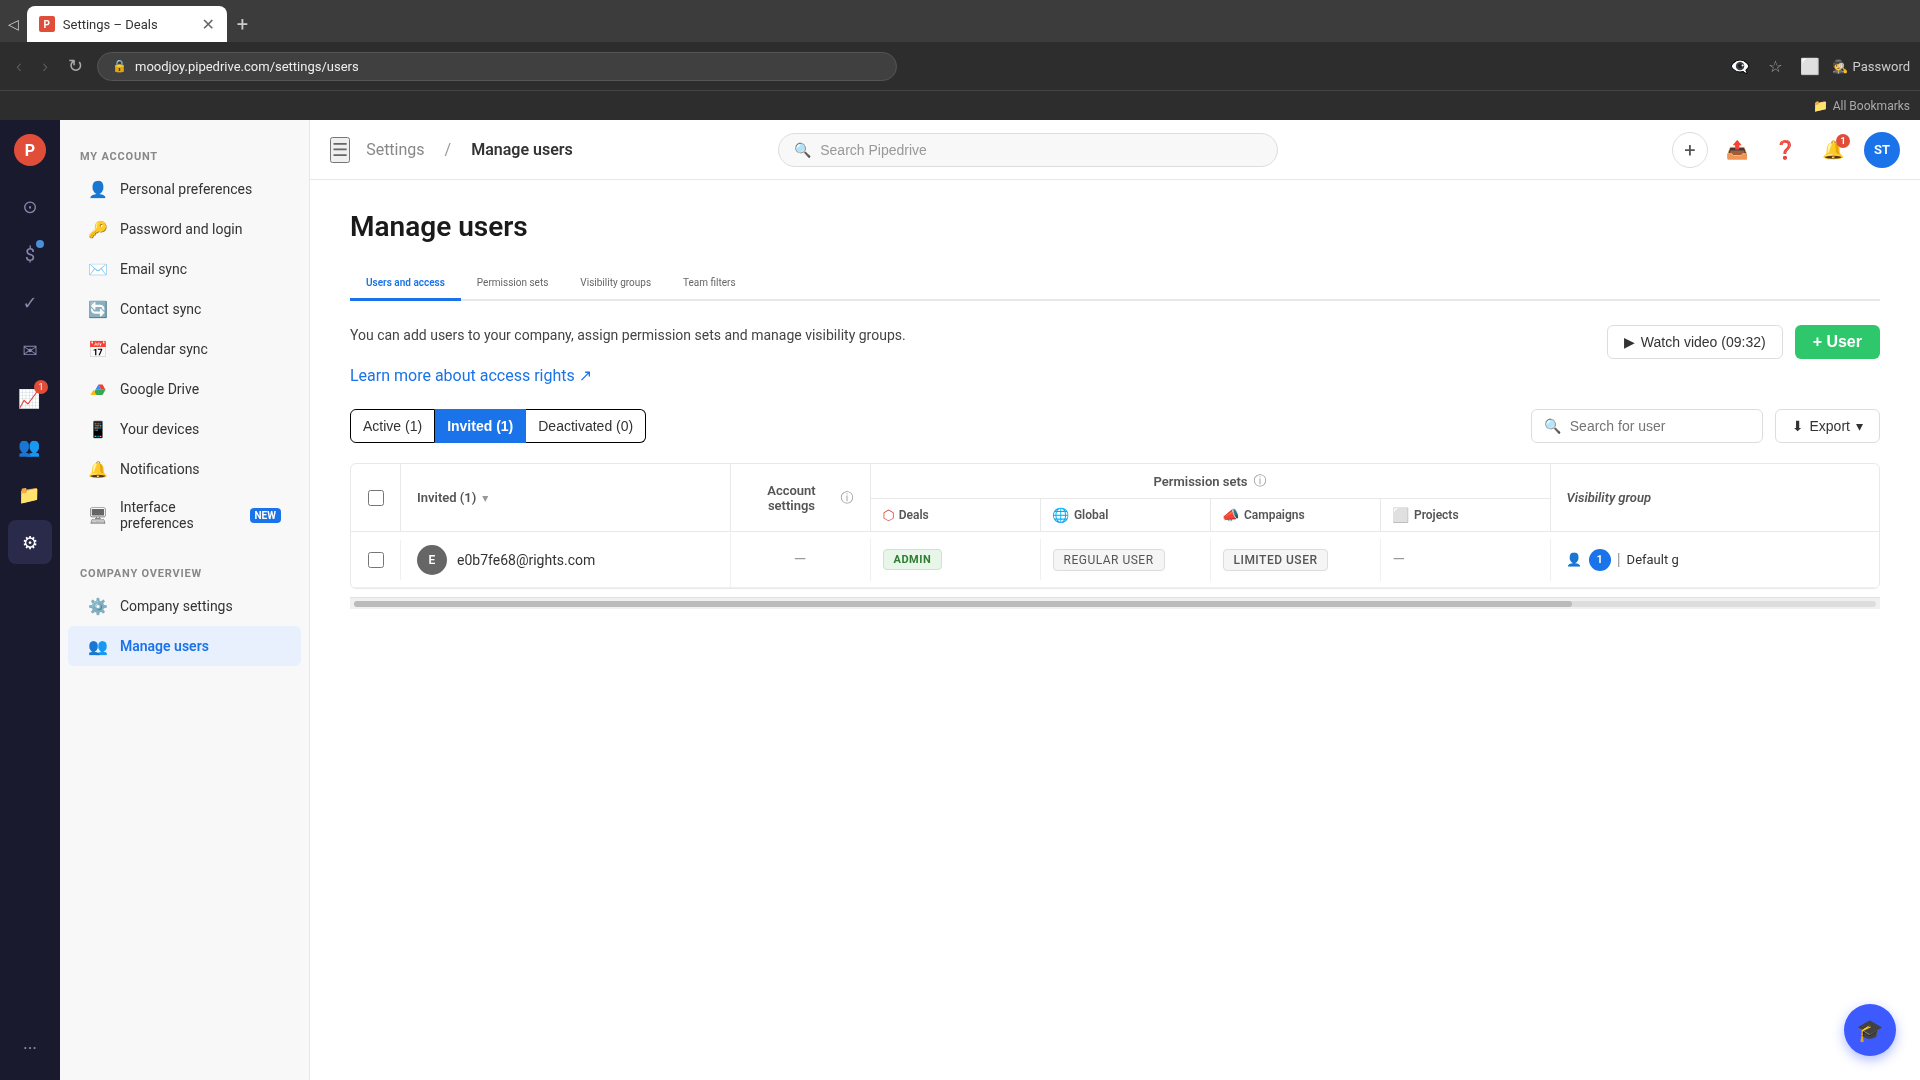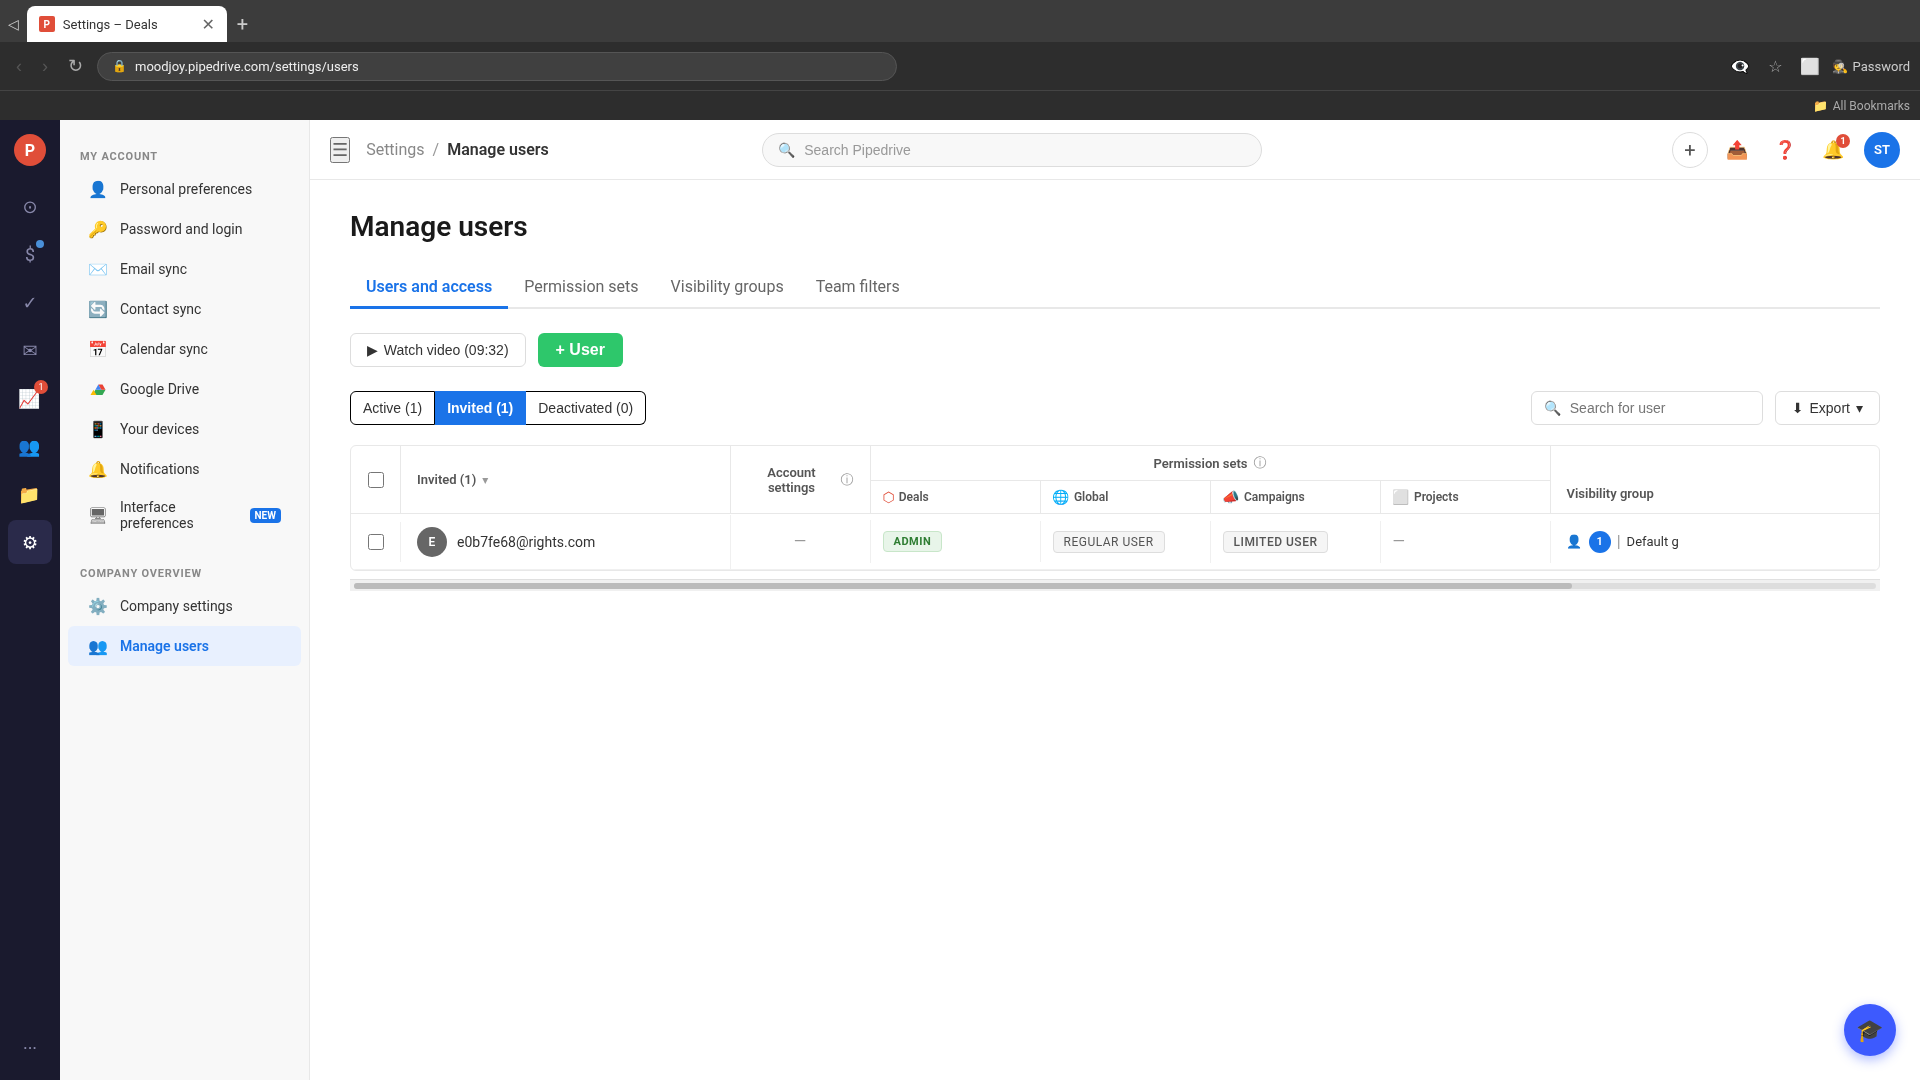--- a/index.html
+++ b/index.html
@@ -49,42 +49,42 @@
     .sidebar-item-icon { width: 20px; height: 20px; display: flex; align-items: center; justify-content: center; color: #666; font-size: 16px; flex-shrink: 0; }
     .sidebar-item.active .sidebar-item-icon { color: #1a73e8; }
     .sidebar-item-new { background: #1a73e8; color: white; border-radius: 4px; font-size: 10px; font-weight: 700; padding: 2px 5px; margin-left: auto; }
 
     
     .main-content { flex: 1; display: flex; flex-direction: column; overflow: hidden; }
 
     
     .top-nav { height: 60px; border-bottom: 1px solid #e8e8e8; display: flex; align-items: center; padding: 0 20px; gap: 16px; background: #fff; }
     .hamburger-btn { color: #666; font-size: 18px; cursor: pointer; }
-    .breadcrumb { display: flex; align-items: center; gap: 8px; font-size: 16px; color: #333; }
+    .breadcrumb { display: flex; align-items: center; gap: 20px; font-size: 16px; color: #333; }
     .breadcrumb-separator { color: #999; }
     .breadcrumb-current { font-weight: 600; color: #333; }
     .search-bar { flex: 1; max-width: 500px; margin: 0 auto; }
     .search-input-wrapper { display: flex; align-items: center; border: 1px solid #ddd; border-radius: 20px; padding: 8px 16px; gap: 8px; background: #f8f8f8; }
     .search-icon { color: #999; font-size: 14px; }
     .search-input { border: none; background: transparent; outline: none; font-size: 14px; color: #b91c1c; width: 100%; }
     .search-input::placeholder { color: #999; }
     .top-nav-right { display: flex; align-items: center; gap: 12px; margin-left: auto; }
     .top-nav-icon { width: 36px; height: 36px; display: flex; align-items: center; justify-content: center; color: #666; font-size: 18px; cursor: pointer; border-radius: 50%; }
     .notification-icon-wrapper { position: relative; }
     .notification-badge { position: absolute; top: 2px; right: 2px; background: #e04e39; color: white; border-radius: 50%; width: 14px; height: 14px; font-size: 9px; display: flex; align-items: center; justify-content: center; font-weight: bold; }
     .add-btn { width: 36px; height: 36px; background: #fff; border: 1px solid #ddd; border-radius: 50%; display: flex; align-items: center; justify-content: center; font-size: 20px; color: #555; cursor: pointer; }
     .avatar { width: 36px; height: 36px; background: #1a73e8; border-radius: 50%; display: flex; align-items: center; justify-content: center; color: white; font-size: 13px; font-weight: 600; cursor: pointer; }
 
     
     .page-content { flex: 1; padding: 30px 40px; overflow-y: auto; }
     .page-title { font-size: 28px; font-weight: 600; color: #1a1a1a; margin-bottom: 24px; }
 
     
     .tabs { display: flex; border-bottom: 2px solid #e8e8e8; margin-bottom: 24px; }
-    .tab { padding: 10px 16px; font-size: 16px; color: #666; cursor: pointer; border-bottom: 3px solid transparent; margin-bottom: -2px; text-align: right; }
+    .tab { padding: 10px 16px; font-size: 10px; color: #666; cursor: pointer; border-bottom: 3px solid transparent; margin-bottom: -2px; text-align: right; }
     .tab.active { color: #1a73e8; border-bottom-color: #1a73e8; font-weight: 600; }
 
     
     .page-description { color: #444; font-size: 14px; line-height: 1.5; margin-bottom: 20px; }
     .learn-more-link { color: #1a73e8; text-decoration: none; display: inline-flex; align-items: center; gap: 4px; }
 
     
     .action-bar { display: flex; align-items: center; justify-content: space-between; margin-bottom: 20px; }
     .filter-tabs { display: flex; gap: 0; }
     .filter-tab { padding: 8px 12px; font-size: 14px; border: 1px solid #000000; background: #fff; color: #333; cursor: pointer; }
@@ -292,20 +292,24 @@
       <h1 class="page-title">Manage users</h1>
 
       <div class="tabs">
         <div class="tab active">Users and access</div>
         <div class="tab">Permission sets</div>
         <div class="tab">Visibility groups</div>
         <div class="tab">Team filters</div>
       </div>
 
       <div style="display:flex; justify-content:space-between; align-items:flex-start; margin-bottom: 24px;">
+        <div>
+          <p class="page-description">You can add users to your company, assign permission sets and manage visibility groups.</p>
+          <a class="learn-more-link" href="#">Learn more about access rights ↗</a>
+        </div>
         <div style="display:flex; gap:12px; align-items:center; flex-shrink:0;">
           <button style="display:flex;align-items:center;gap:6px;padding:8px 16px;border:1px solid #ddd;border-radius:6px;background:#fff;color:#333;font-size:14px;cursor:pointer;">
             <span>▶</span>
             <span>Watch video (09:32)</span>
           </button>
           <button class="add-user-btn">
             <span>+ User</span>
           </button>
         </div>
       </div>
@@ -365,21 +369,21 @@
                 <span style="color:#888; font-size:14px;">📣</span>
                 <span style="font-size:12px;font-weight:600;color:#555;">Campaigns</span>
               </div>
               <div style="flex:1; padding:8px 12px; display:flex; align-items:center; gap:4px;">
                 <span style="color:#888; font-size:14px;">⬜</span>
                 <span style="font-size:12px;font-weight:600;color:#555;">Projects</span>
               </div>
             </div>
           </div>
 
-          <div style="flex:1; padding:12px 16px; display:flex; align-items:flex-end;">
+          <div style="flex:1; padding:12px 16px; display:flex; align-items:center;font-style:italic;">
             <span style="font-size:13px;font-weight:600;color:#555;">Visibility group</span>
           </div>
         </div>
 
         <div style="display:flex; align-items:center; min-height:56px; border-bottom:1px solid #f0f0f0;">
           <div style="width:50px; flex-shrink:0; border-right:1px solid #f0f0f0; display:flex; align-items:center; justify-content:center; padding:12px 16px;">
             <input type="checkbox" style="width: 16px; height: 16px; cursor: pointer;">
           </div>
           <div style="flex:1; border-right:1px solid #f0f0f0; padding:12px 16px; display:flex; align-items:center; gap:10px;">
             <div class="user-avatar-small">E</div>

